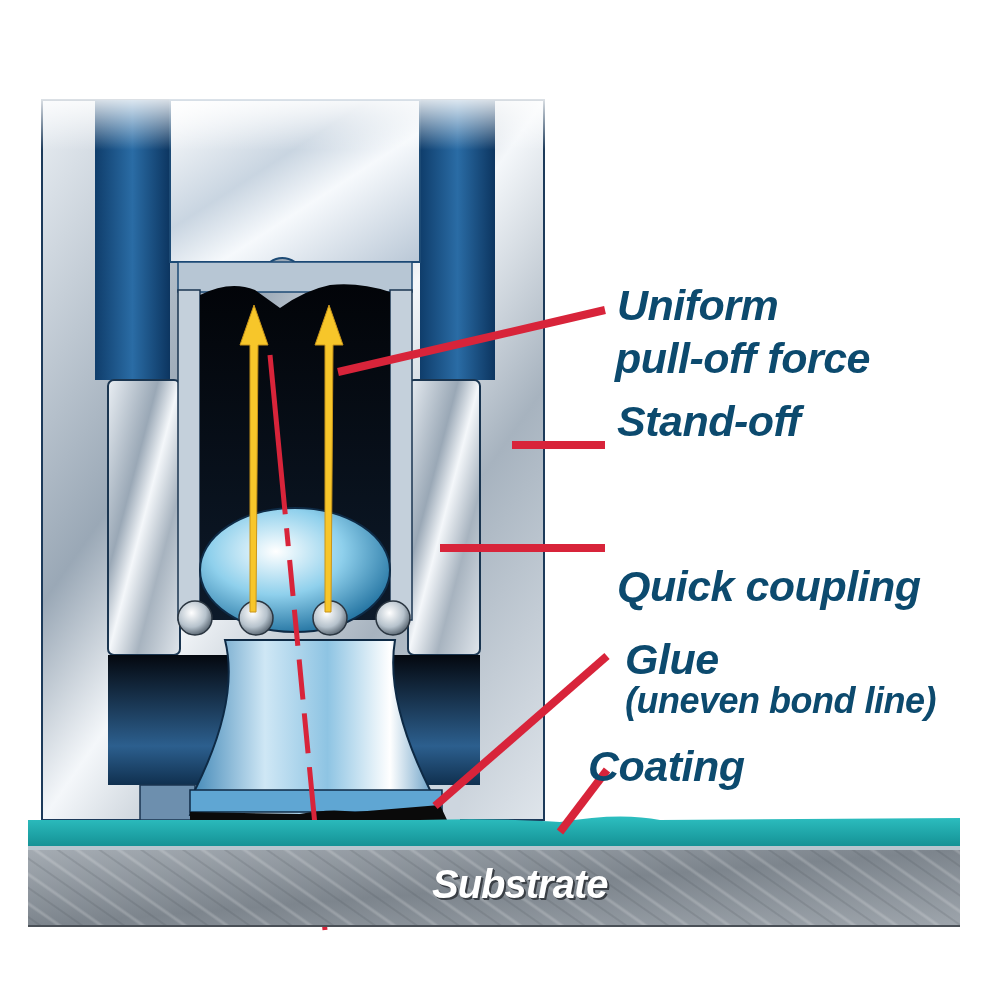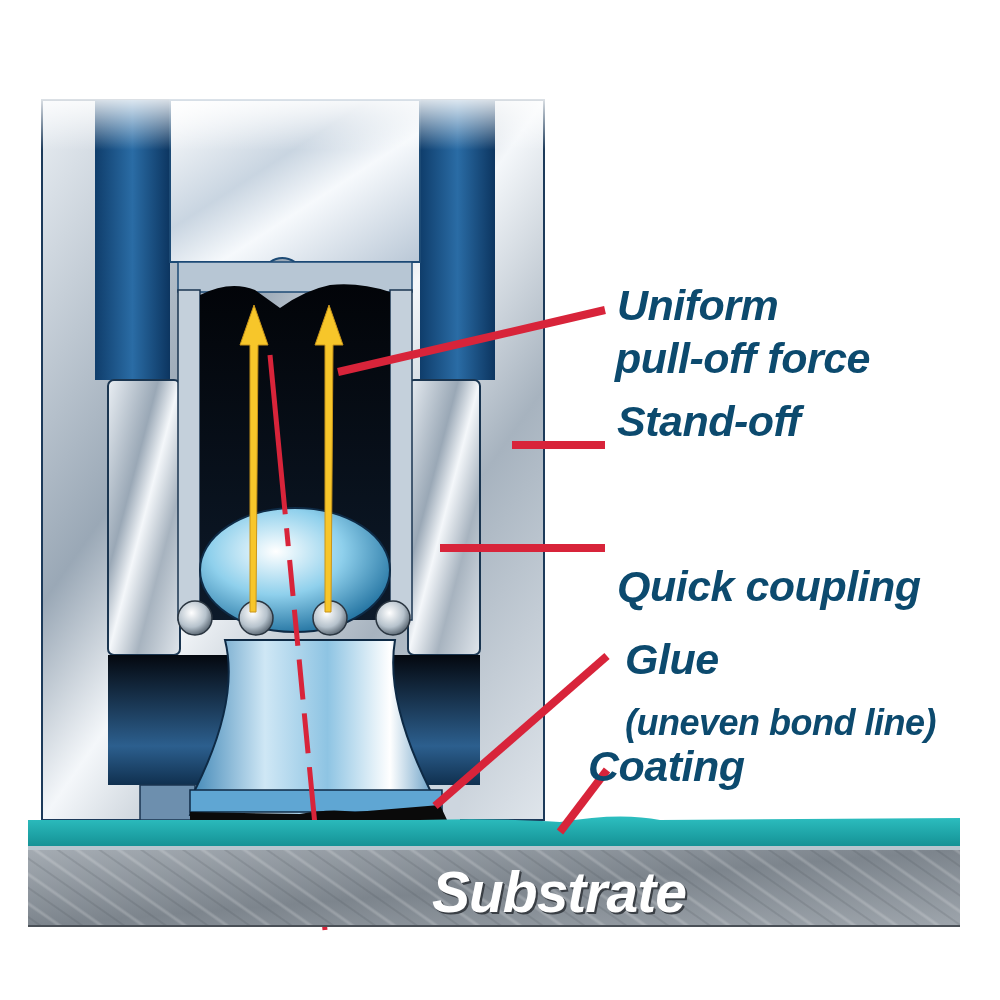--- a/index.html
+++ b/index.html
@@ -1,21 +1,21 @@
 <!DOCTYPE html>
 <html><head>
 <meta charset="utf-8">
 <style>
   html,body{margin:0;padding:0;background:#ffffff;}
   body{width:1000px;height:1000px;position:relative;overflow:hidden;font-family:"Liberation Sans",sans-serif;}
   #diagram{position:absolute;left:0;top:0;width:1000px;height:1000px;}
   .label{position:absolute;font-family:"Liberation Sans",sans-serif;font-weight:bold;font-style:italic;color:#0c4a6e;line-height:1;white-space:nowrap;letter-spacing:-0.5px;}
   .label.big{font-size:43px;}
   .label.small{font-size:36px;}
-  .sub-label{position:absolute;font-family:"Liberation Sans",sans-serif;font-weight:bold;font-style:italic;color:#ffffff;font-size:57px;line-height:1;letter-spacing:-1px;text-shadow:2px 2px 0 #3a3f45, 1px 1px 0 #3a3f45;}
+  .sub-label{position:absolute;font-family:"Liberation Sans",sans-serif;font-weight:bold;font-style:italic;color:#ffffff;font-size:40px;line-height:1;letter-spacing:-1px;text-shadow:2px 2px 0 #3a3f45, 1px 1px 0 #3a3f45;}
 </style>
 </head>
 <body>
 
 <svg id="diagram" viewBox="0 0 1000 1000" xmlns="http://www.w3.org/2000/svg">
   <defs>
     <linearGradient id="steelV" x1="0" y1="0" x2="1" y2="1">
       <stop offset="0" stop-color="#e9eef3"></stop>
       <stop offset="0.35" stop-color="#9aa8b6"></stop>
       <stop offset="0.5" stop-color="#f4f7fa"></stop>
@@ -143,15 +143,15 @@
     <line x1="435" y1="806" x2="607" y2="656"></line>
     <line x1="560" y1="832" x2="607" y2="770"></line>
   </g>
 </svg>
 
 <div class="label big" style="left:617px;top:284px;">Uniform</div>
 <div class="label big" style="left:615px;top:337px;">pull-off force</div>
 <div class="label big" style="left:617px;top:400px;">Stand-off</div>
 <div class="label big" style="left:617px;top:528px;margin-top:37px;">Quick coupling</div>
 <div class="label big" style="left:625px;top:638px;">Glue</div>
-<div class="label small" style="left:625px;top:705px;">(uneven bond line)</div>
+<div class="label small" style="left:625px;top:683px;">(uneven bond line)</div>
 <div class="label big" style="left:588px;top:745px;">Coating</div>
 <div class="sub-label" style="left:432px;top:864px;">Substrate</div>
 
 </body></html>

